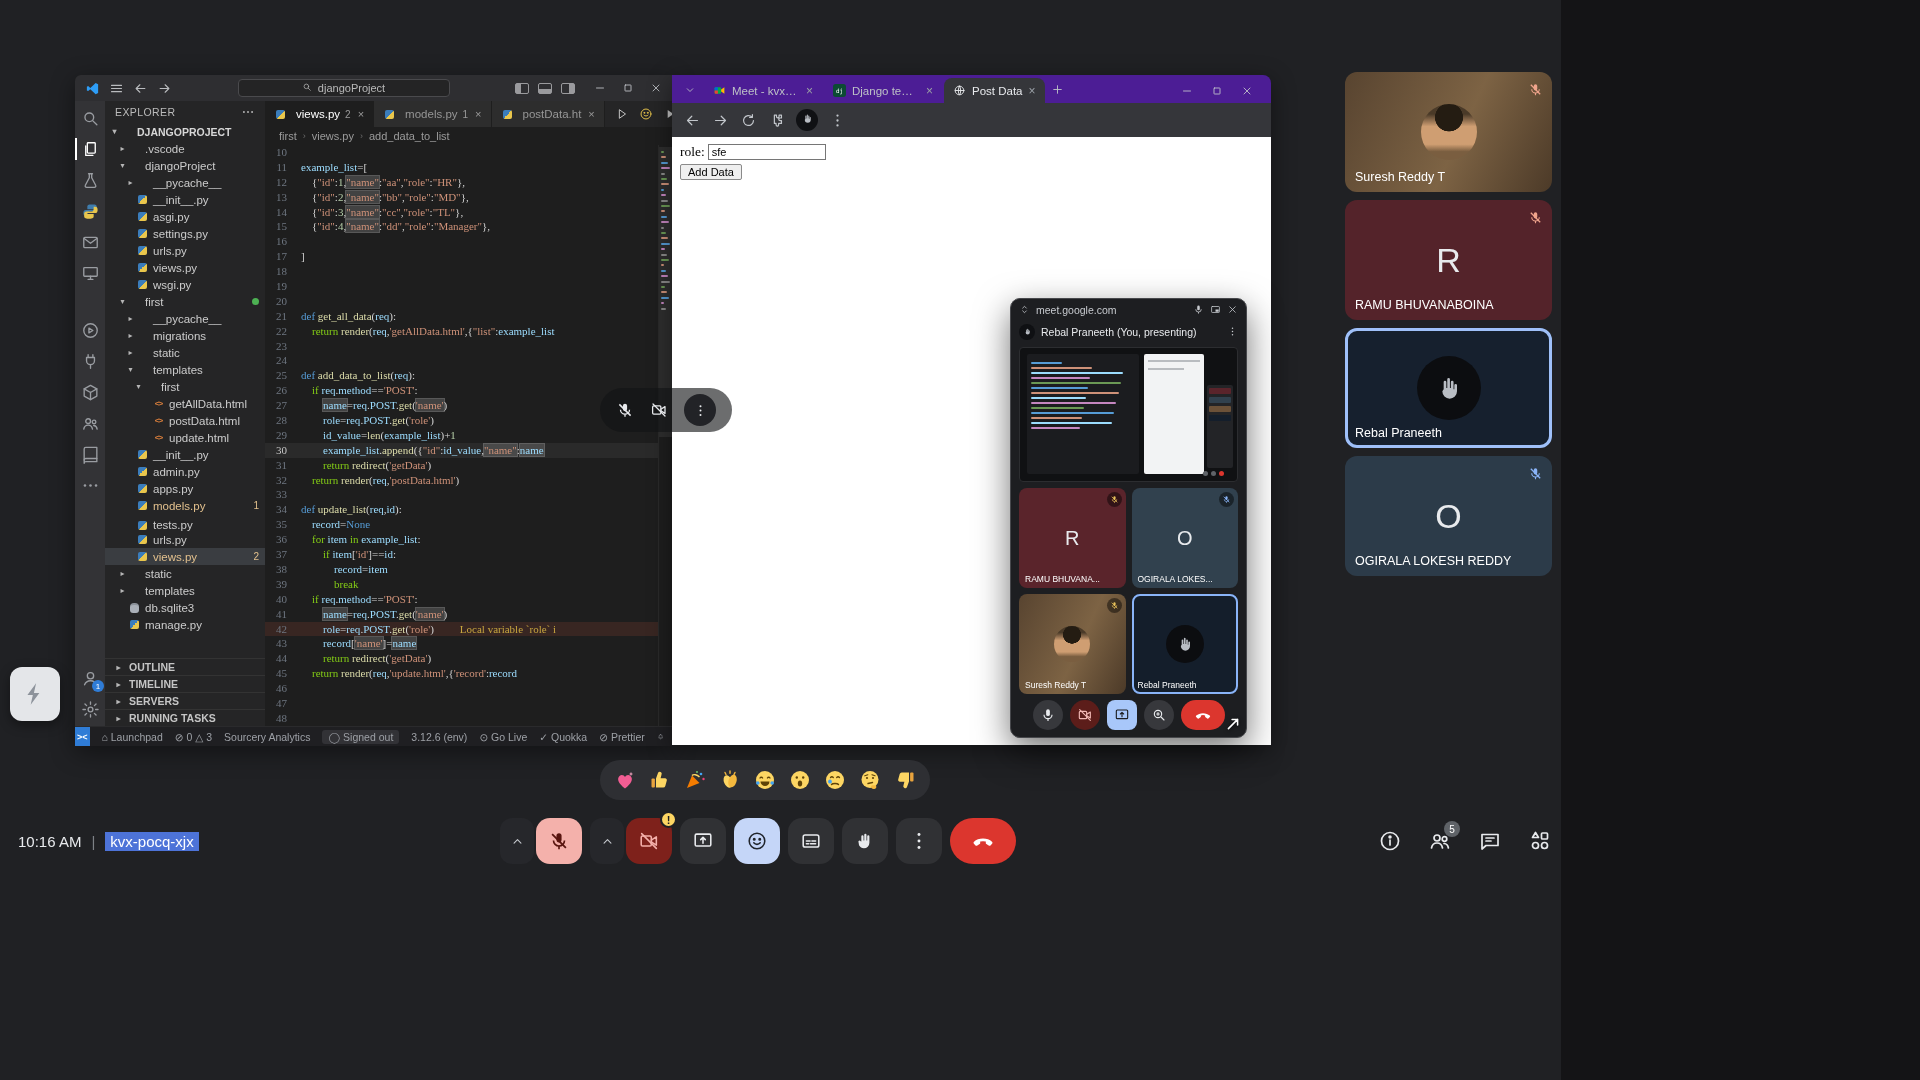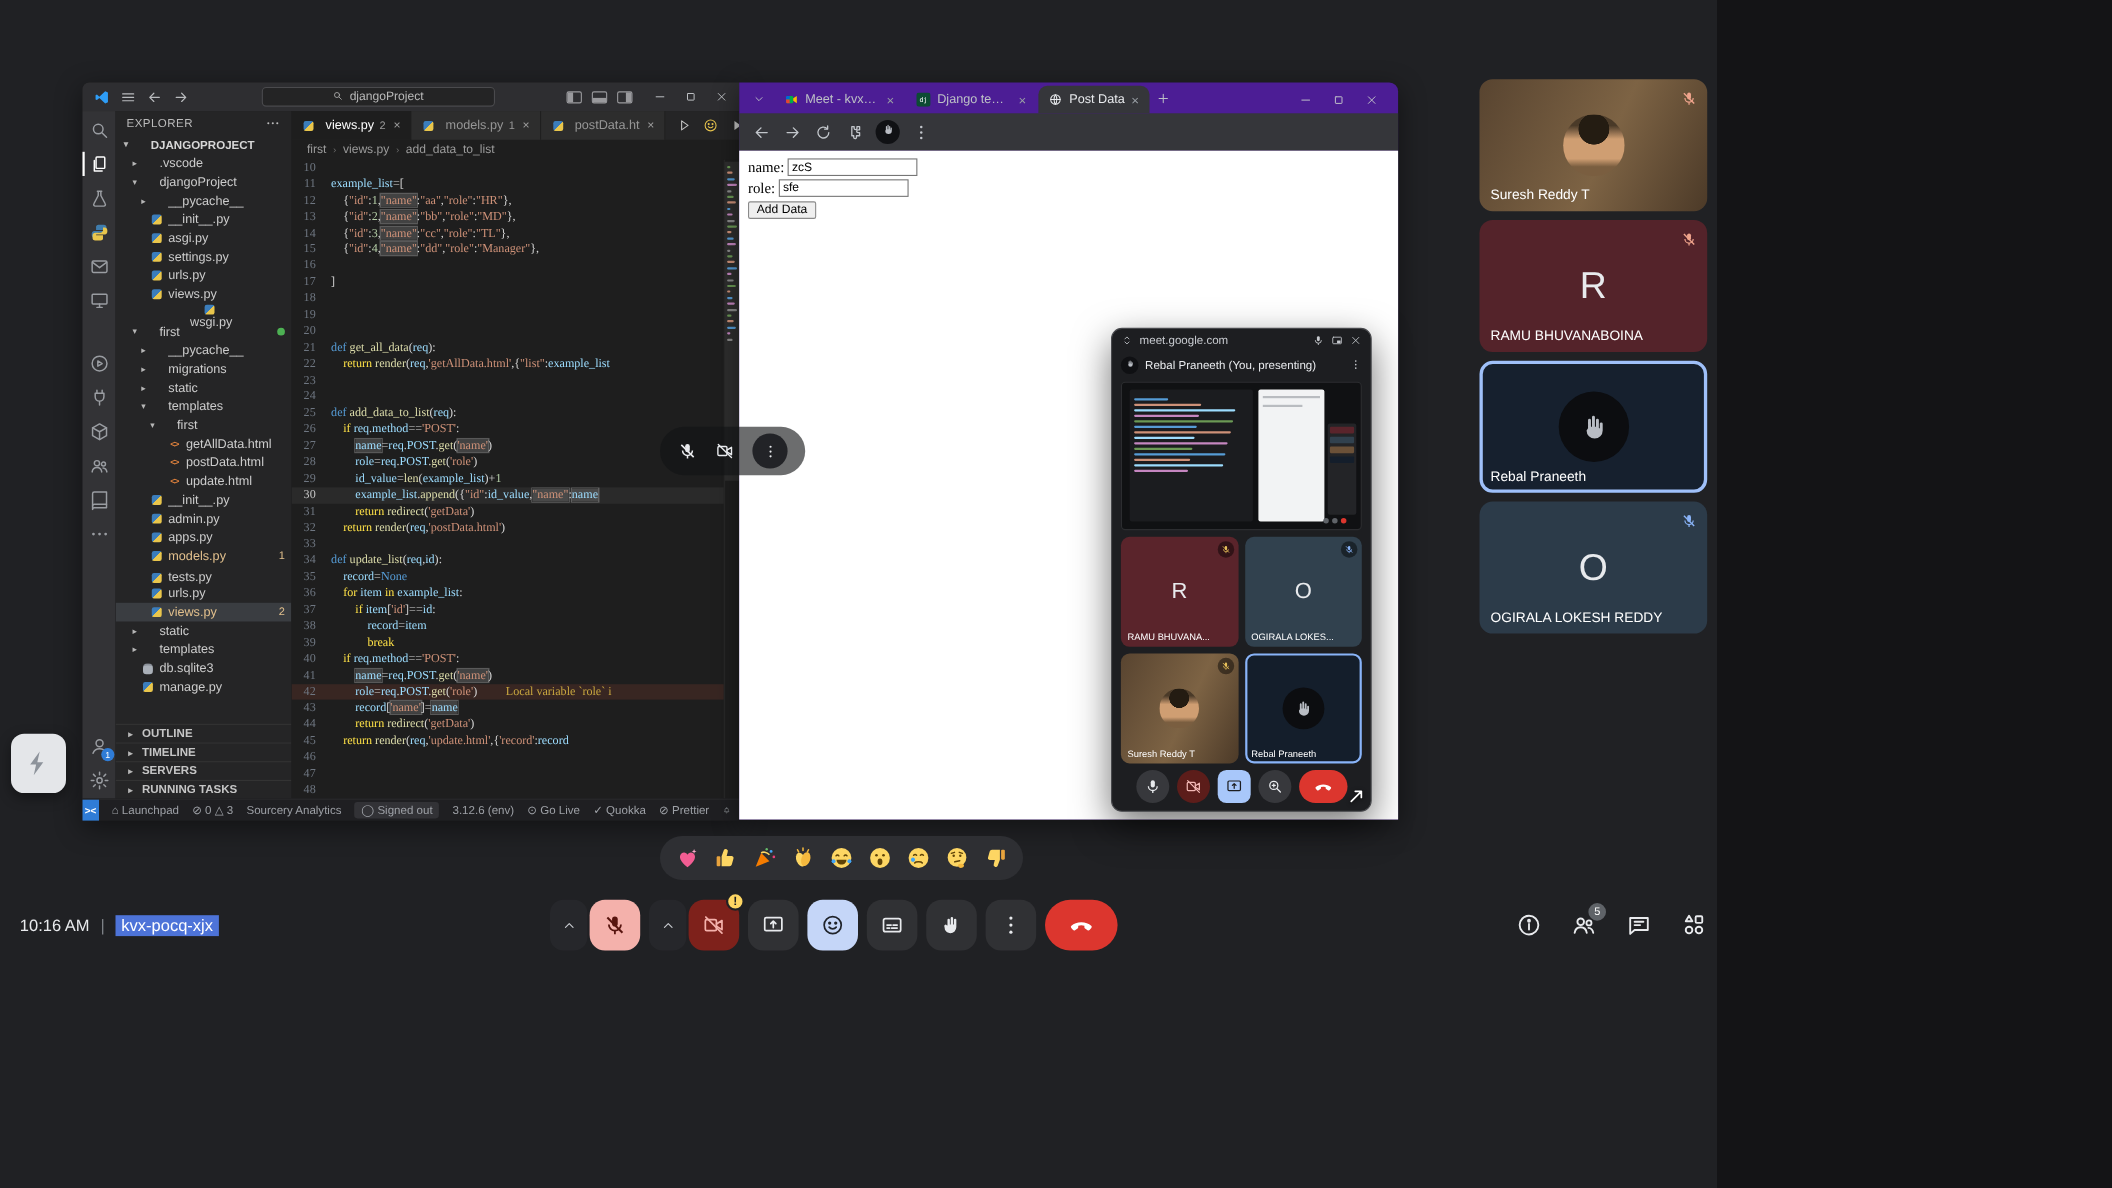--- a/index.html
+++ b/index.html
@@ -65,21 +65,21 @@
   .tab-icons .ic{width:14px;height:14px;display:inline-flex}
   .crumbs{height:18px;display:flex;align-items:center;gap:6px;padding:0 14px;font-size:11px;color:#9b9b9b}
   .crumbs .sep{color:#6d6d6d;font-size:9px}
   .codewrap{flex:1;position:relative;overflow:hidden;font-family:Liberation Serif, serif;font-size:11px;line-height:14.9px}
   .cline{display:flex;height:14.9px;white-space:pre;overflow:hidden}
   .gut{width:36px;text-align:right;color:#6e7681;padding-right:14px;flex:none}
   .cl-act{background:rgba(255,255,255,.055)}
   .cl-act .gut{color:#c6c6c6}
   .cl-warn{background:rgba(193,80,57,.16)}
   .hint{color:#c8a63f;margin-left:26px}
-  .kw1{color:#569cd6}.kw2{color:#fde047}.str{color:#ce9178}.num{color:#b5cea8}.fn{color:#dcdcaa}.id{color:#9cdcfe}.pun{color:#d4d4d4}
+  .kw1{color:#569cd6}.kw2{color:#84cc16}.str{color:#ce9178}.num{color:#b5cea8}.fn{color:#dcdcaa}.id{color:#9cdcfe}.pun{color:#d4d4d4}
   .hlw{background:rgba(110,110,110,.45);box-shadow:0 0 0 1px rgba(160,160,160,.45)}
   .mmap{position:absolute;right:0;top:0;bottom:0;width:14px;background:#1e1e1e;border-left:1px solid #2a2a2a}
   .mk{position:absolute;left:2px;height:2px;border-radius:1px}
   .mthumb{position:absolute;left:0;right:0;top:2px;height:290px;background:rgba(121,121,121,.18)}
   .vsc-status{position:absolute;left:0;right:0;bottom:0;height:20px;background:#1f1f22;display:flex;align-items:center;font-size:10.5px;color:#9da0a6;gap:12px;padding-right:8px;border-top:1px solid #2a2a2c}
   .remote{width:24px;height:100%;background:#2f7cd6;color:#fff;display:flex;align-items:center;justify-content:center;font-size:9px;font-weight:700}
   #statusL,#statusR{display:flex;gap:12px;align-items:center}
   #statusR{margin-left:auto}
   .stitem{white-space:nowrap}
   .stitem.pill{background:#323236;border-radius:3px;padding:1px 6px}
@@ -404,21 +404,21 @@
                   </span>
                   <span>urls.py</span>
                 </div>
                 <div class="trow" style="padding-left: 20px;">
                   <span class="chev"></span>
                   <span class="ficon">
                     <span class="pyic"></span>
                   </span>
                   <span>views.py</span>
                 </div>
-                <div class="trow" style="padding-left: 20px; flex-direction: column;">
+                <div class="trow" style="padding-left: 20px;">
                   <span class="chev"></span>
                   <span class="ficon">
                     <span class="pyic"></span>
                   </span>
                   <span>wsgi.py</span>
                 </div>
                 <div class="trow" style="padding-left: 12px;">
                   <span class="chev">▾</span>
                   <span class="ficon"></span>
                   <span>first</span>
@@ -829,24 +829,20 @@
             </span>
         <span class="navic">
               <svg viewBox="0 0 24 24" fill="currentColor" width="100%" height="100%">
                 <circle cx="12" cy="5" r="1.6"></circle>
                 <circle cx="12" cy="12" r="1.6"></circle>
                 <circle cx="12" cy="19" r="1.6"></circle>
               </svg>
             </span>
       </div>
       <div class="ch-page">
-        <div class="frow">
-          <span>name:</span>
-          <input class="fin" value="zcS" style="">
-        </div>
         <div class="frow">
           <span>role:</span>
           <input class="fin" value="sfe" style="">
         </div>
         <button class="fbtn">Add Data</button>
       </div>
     </div>
 
     <div id="floatctl">
       <span class="fi">

